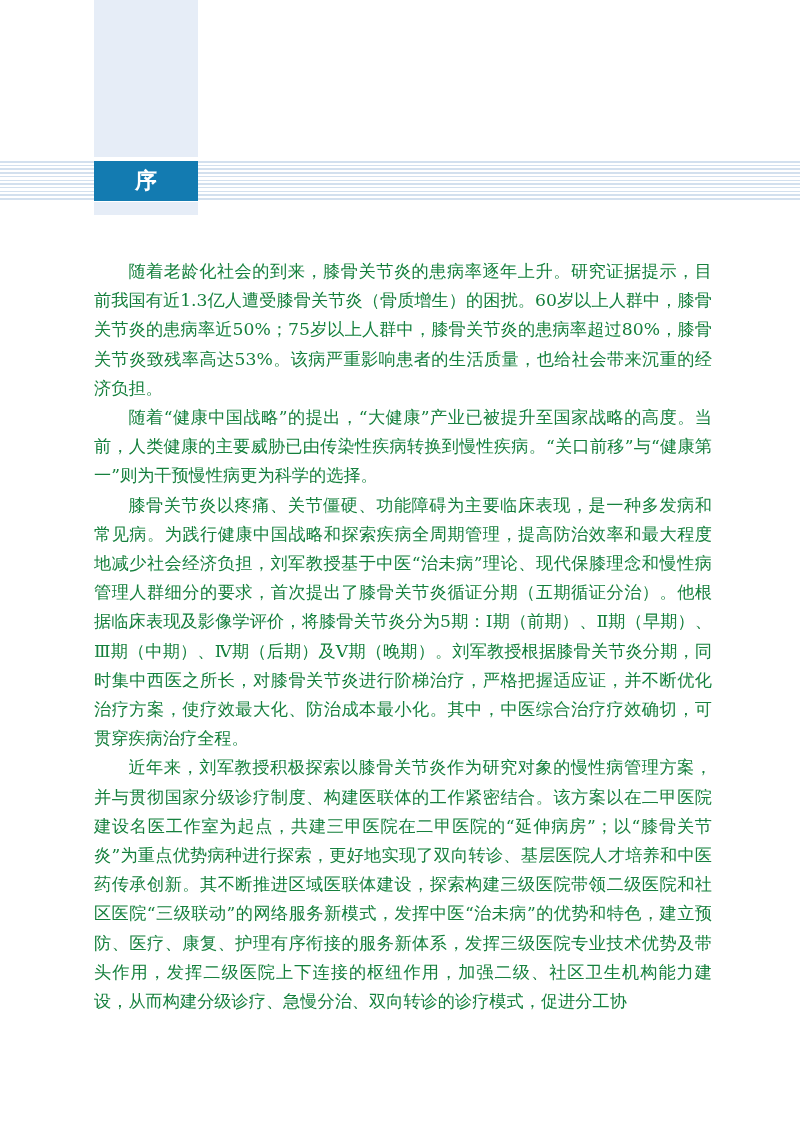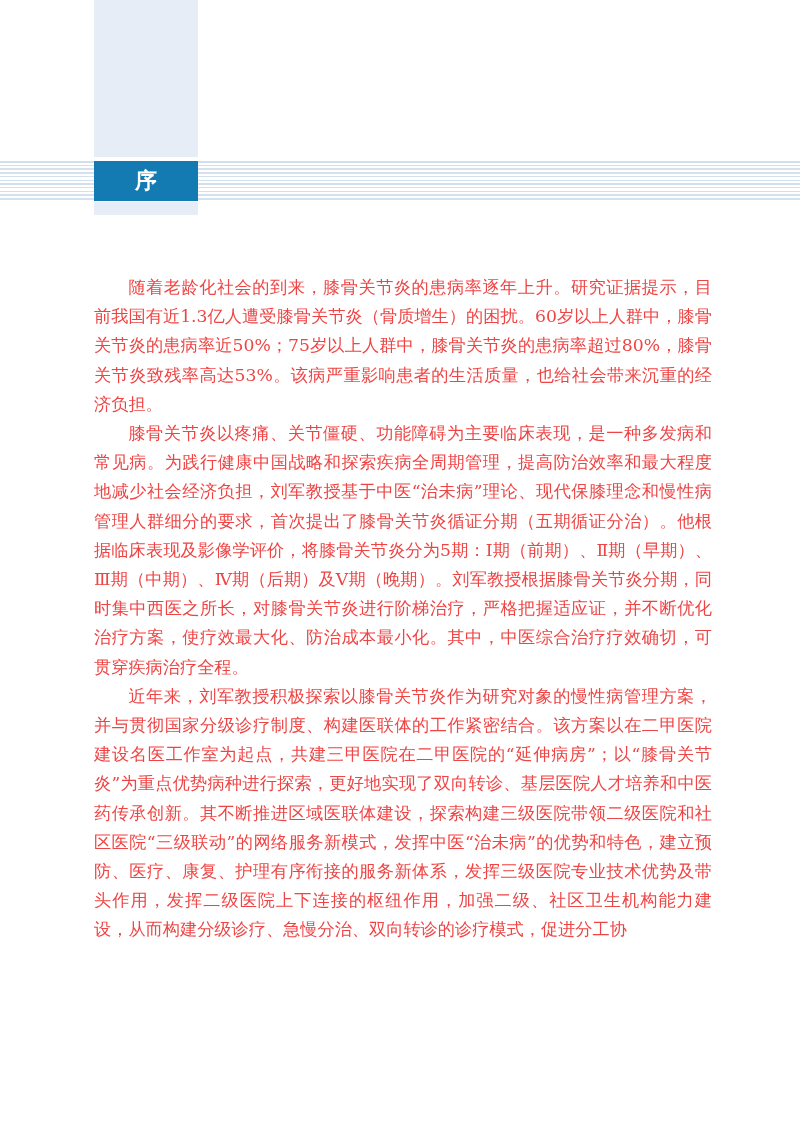--- a/index.html
+++ b/index.html
@@ -18,33 +18,33 @@
     background: repeating-linear-gradient(to bottom, #d3e0ee 0px, #d3e0ee 1.5px, #ffffff 1.5px, #ffffff 3.7px);
   }
   .title-box {
     position: absolute; left: 94px; top: 161px; width: 104px; height: 40px;
     background: #137bb1; color: #ffffff;
     display: flex; align-items: center; justify-content: center;
     font-family: "DejaVu Sans", "Liberation Sans", sans-serif; font-weight: bold; font-size: 22px;
   }
   .content {
     position: absolute; left: 94px; top: 257px; width: 618px;
-    font-size: 17.2px; line-height: 29.2px; color: #ef4444;
+    font-size: 17.2px; line-height: 29.2px; color: #15803d;
     text-align: justify;
-    margin-top: 16px;
   }
   .content p { margin: 0; text-indent: 2em; }
 </style>
 </head>
 <body>
 
 <div class="col-top"></div>
 <div class="stripes"></div>
 <div class="col-bottom"></div>
 <div class="title-box">
   <span>序</span>
 </div>
 
 <div class="content">
   <p>随着老龄化社会的到来，膝骨关节炎的患病率逐年上升。研究证据提示，目前我国有近1.3亿人遭受膝骨关节炎（骨质增生）的困扰。60岁以上人群中，膝骨关节炎的患病率近50%；75岁以上人群中，膝骨关节炎的患病率超过80%，膝骨关节炎致残率高达53%。该病严重影响患者的生活质量，也给社会带来沉重的经济负担。</p>
+  <p>随着“健康中国战略”的提出，“大健康”产业已被提升至国家战略的高度。当前，人类健康的主要威胁已由传染性疾病转换到慢性疾病。“关口前移”与“健康第一”则为干预慢性病更为科学的选择。</p>
   <p>膝骨关节炎以疼痛、关节僵硬、功能障碍为主要临床表现，是一种多发病和常见病。为践行健康中国战略和探索疾病全周期管理，提高防治效率和最大程度地减少社会经济负担，刘军教授基于中医“治未病”理论、现代保膝理念和慢性病管理人群细分的要求，首次提出了膝骨关节炎循证分期（五期循证分治）。他根据临床表现及影像学评价，将膝骨关节炎分为5期：Ⅰ期（前期）、Ⅱ期（早期）、Ⅲ期（中期）、Ⅳ期（后期）及Ⅴ期（晚期）。刘军教授根据膝骨关节炎分期，同时集中西医之所长，对膝骨关节炎进行阶梯治疗，严格把握适应证，并不断优化治疗方案，使疗效最大化、防治成本最小化。其中，中医综合治疗疗效确切，可贯穿疾病治疗全程。</p>
   <p>近年来，刘军教授积极探索以膝骨关节炎作为研究对象的慢性病管理方案，并与贯彻国家分级诊疗制度、构建医联体的工作紧密结合。该方案以在二甲医院建设名医工作室为起点，共建三甲医院在二甲医院的“延伸病房”；以“膝骨关节炎”为重点优势病种进行探索，更好地实现了双向转诊、基层医院人才培养和中医药传承创新。其不断推进区域医联体建设，探索构建三级医院带领二级医院和社区医院“三级联动”的网络服务新模式，发挥中医“治未病”的优势和特色，建立预防、医疗、康复、护理有序衔接的服务新体系，发挥三级医院专业技术优势及带头作用，发挥二级医院上下连接的枢纽作用，加强二级、社区卫生机构能力建设，从而构建分级诊疗、急慢分治、双向转诊的诊疗模式，促进分工协</p>
 </div>
 
 </body></html>

